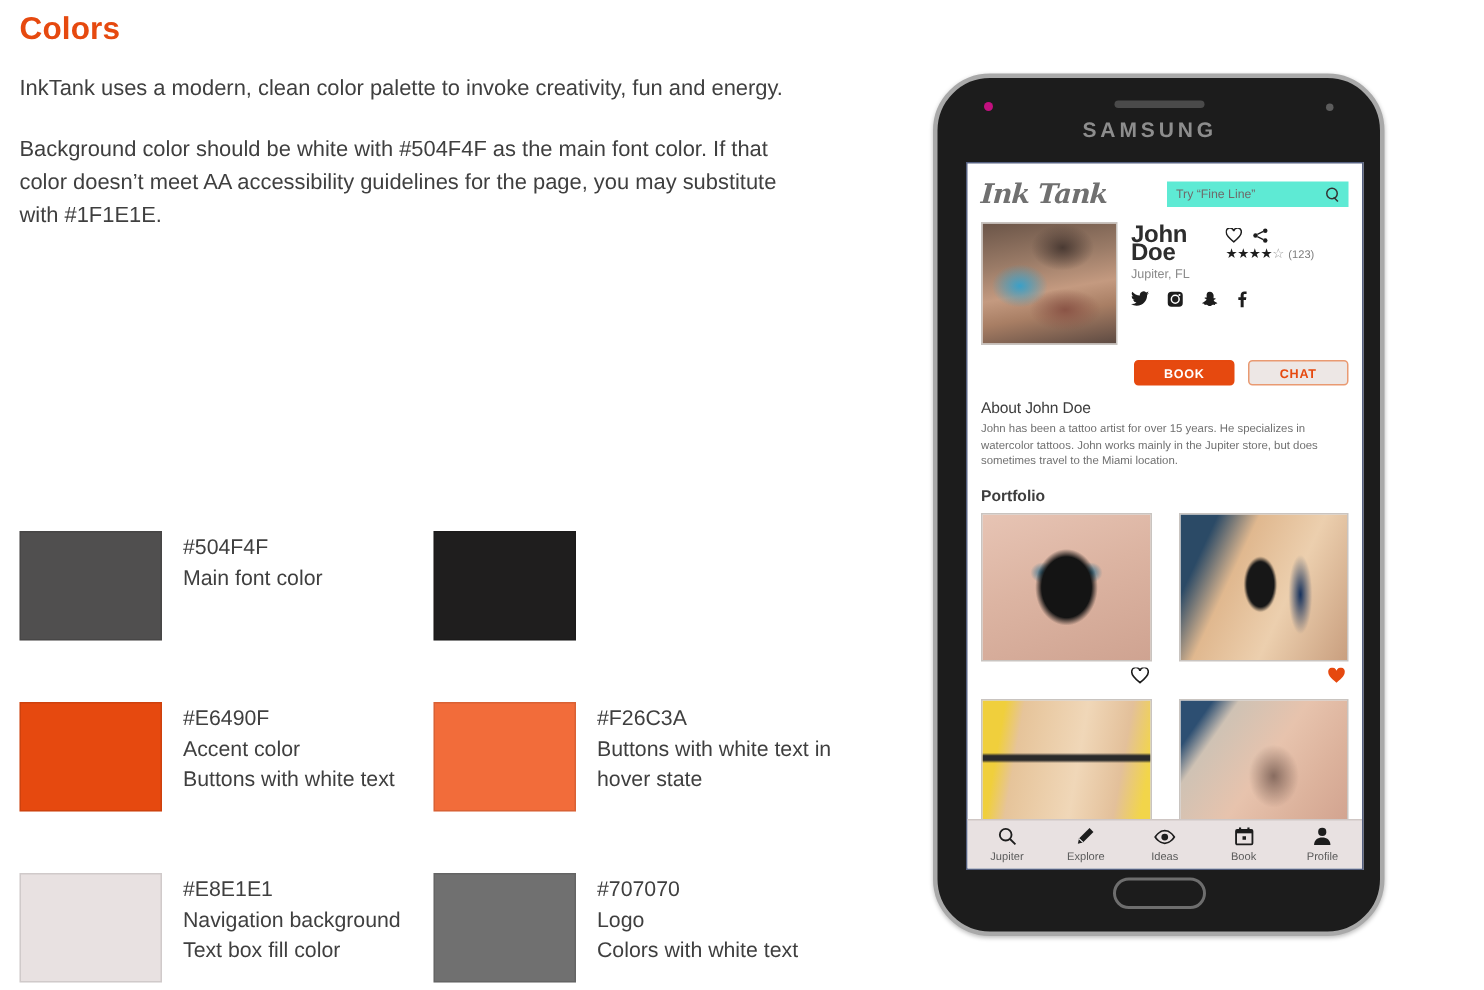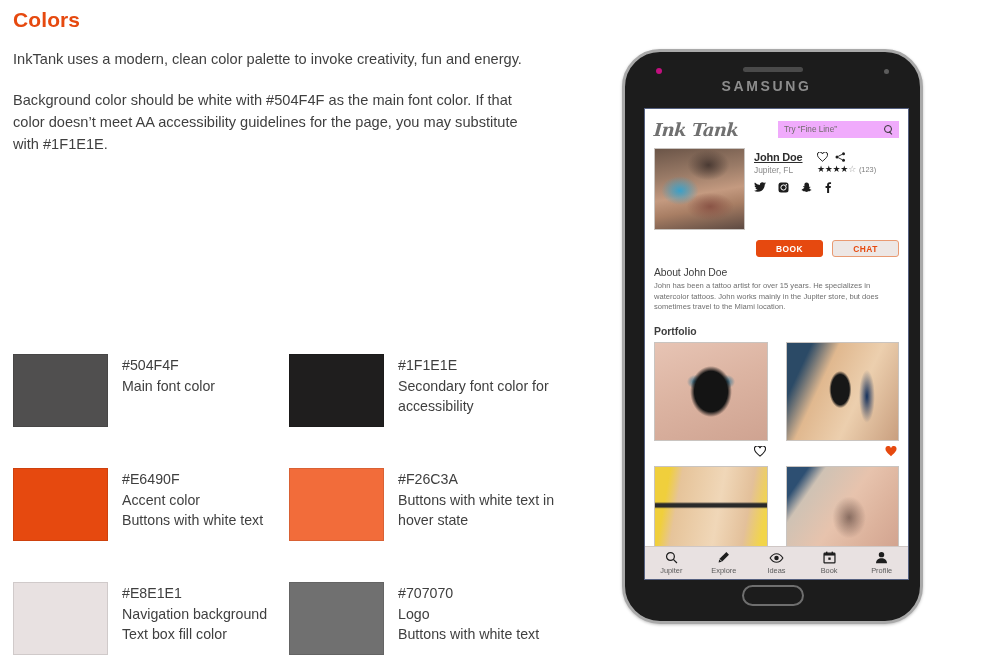--- a/index.html
+++ b/index.html
@@ -102,21 +102,21 @@
   .logo {
     font-family: "DejaVu Serif", serif;
     font-style: italic; font-weight: bold;
     font-size: 18px; color: #707070;
     letter-spacing: -.6px;
     transform: skewX(-4deg);
   }
   .search-box {
     position: relative;
     width: 121px; height: 17px;
-    background: #f0abfc;
+    background: #5eead4;
     display: flex; align-items: center;
     padding: 0 6px;
   }
   .search-ph { font-size: 8.2px; color: #6f6a6a; flex: 1; }
   .search-ico { width: 9px; height: 9px; position: relative; flex: 0 0 9px; }
   .search-ico::before {
     content: ""; position: absolute; left: 0; top: 0;
     width: 6px; height: 6px; border: 1.3px solid #333; border-radius: 50%;
   }
   .search-ico::after {
@@ -132,22 +132,22 @@
     border: 1px solid #c9c4c0;
     background:
       radial-gradient(ellipse 30px 22px at 60% 20%, #4a3a33 0%, rgba(74,58,51,0) 70%),
       radial-gradient(ellipse 26px 20px at 28% 52%, #3aa0c8 0%, rgba(58,160,200,0) 72%),
       radial-gradient(ellipse 34px 20px at 62% 72%, #8a5446 0%, rgba(138,84,70,0) 70%),
       linear-gradient(170deg, #6b5548 0%, #9a7b67 32%, #c49a80 55%, #a87e64 72%, #5d4a42 100%);
   }
   .profile-right { flex: 1; margin-left: 9px; padding-top: 3px; }
   .name-row { display: flex; align-items: flex-start; }
   .artist-name {
-    font-size: 11px; font-weight: bold; color: #2d2d2d;
-    letter-spacing: -.2px; line-height: 12px; text-decoration: underline;
+    font-size: 16px; font-weight: bold; color: #2d2d2d;
+    letter-spacing: -.2px; line-height: 12px;
   }
   .loc { font-size: 8.4px; color: #8a8a8a; margin-top: 2px; line-height: 10px; }
   .name-col { flex: 0 0 63px; }
   .act-col { flex: 1; }
   .act-icons { display: flex; align-items: center; gap: 7px; padding-top: 1px; }
   .ico-heart-o { width: 11px; height: 10px; position: relative; }
   .ico-heart-o svg, .ico-share svg { display: block; }
   .stars { display: flex; align-items: center; gap: 0px; margin-top: 2px; }
   .star { font-size: 9px; color: #1d1d1d; line-height: 10px; letter-spacing: -.3px; }
   .star.empty { color: #9b9b9b; }
@@ -238,24 +238,20 @@
   <div class="swatch-grid">
     <div class="swatch-cell">
       <div class="swatch-chip" style="background: rgb(80, 79, 79);"></div>
       <div class="swatch-text">
         <span class="swatch-hex">#504F4F</span>
         <span class="swatch-note" style="white-space: pre-line;">Main font color</span>
       </div>
     </div>
     <div class="swatch-cell">
       <div class="swatch-chip" style="background: rgb(31, 30, 30);"></div>
-      <div class="swatch-text">
-        <span class="swatch-hex">#1F1E1E</span>
-        <span class="swatch-note" style="white-space: pre-line;">Secondary font color for accessibility</span>
-      </div>
     </div>
     <div class="swatch-cell">
       <div class="swatch-chip" style="background: rgb(230, 73, 15);"></div>
       <div class="swatch-text">
         <span class="swatch-hex">#E6490F</span>
         <span class="swatch-note" style="white-space: pre-line;">Accent color
 Buttons with white text</span>
       </div>
     </div>
     <div class="swatch-cell">
@@ -271,21 +267,21 @@
         <span class="swatch-hex">#E8E1E1</span>
         <span class="swatch-note" style="white-space: pre-line;">Navigation background
 Text box fill color</span>
       </div>
     </div>
     <div class="swatch-cell">
       <div class="swatch-chip" style="background: rgb(112, 112, 112);"></div>
       <div class="swatch-text">
         <span class="swatch-hex">#707070</span>
         <span class="swatch-note" style="white-space: pre-line;">Logo
-Buttons with white text</span>
+Colors with white text</span>
       </div>
     </div>
   </div>
 
   <div class="phone">
    <div class="phone-inner">
     <div class="led-dot" style="background: rgb(194, 16, 127);"></div>
     <div class="speaker"></div>
     <div class="sensor-dot"></div>
     <div class="brand">SAMSUNG</div>

